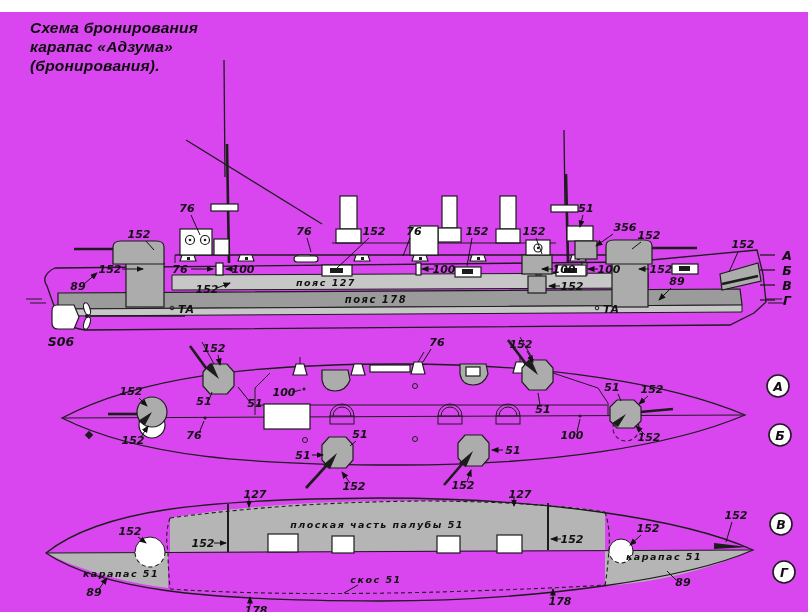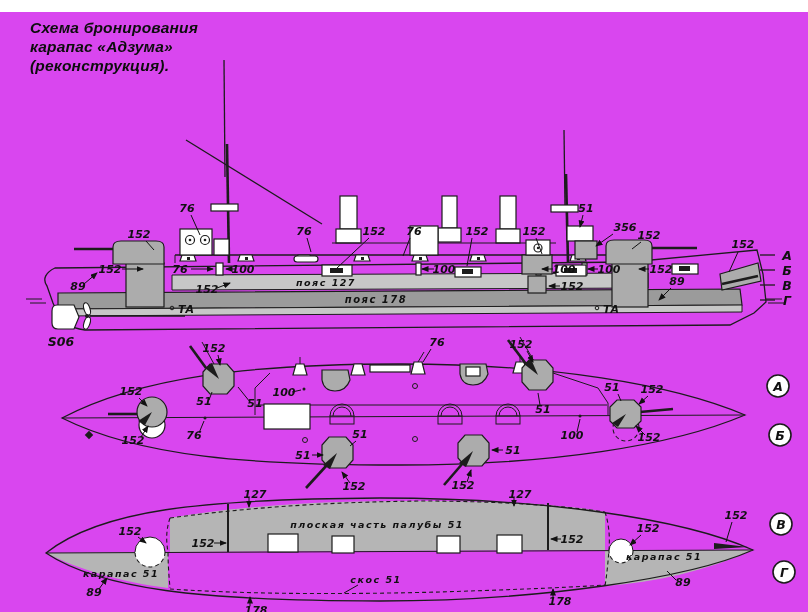--- a/index.html
+++ b/index.html
@@ -24,21 +24,21 @@
   .ldr{stroke:#111;stroke-width:1;fill:none;}
 </style>
 </head>
 <body>
 
 <div class="canvas">
 
   <div class="title">
     <div>Схема бронирования</div>
     <div>карапас «Адзума»</div>
-    <div>(реконструкция).</div>
+    <div>(бронирования).</div>
   </div>
 
   <svg width="808" height="612" viewBox="0 0 808 612">
     <defs>
       <marker id="ah" markerWidth="9" markerHeight="8" refX="6.5" refY="3" orient="auto">
         <path d="M0,0 L7.5,3 L0,6 Z" fill="#111"></path>
       </marker>
     </defs>
 
     <g>

